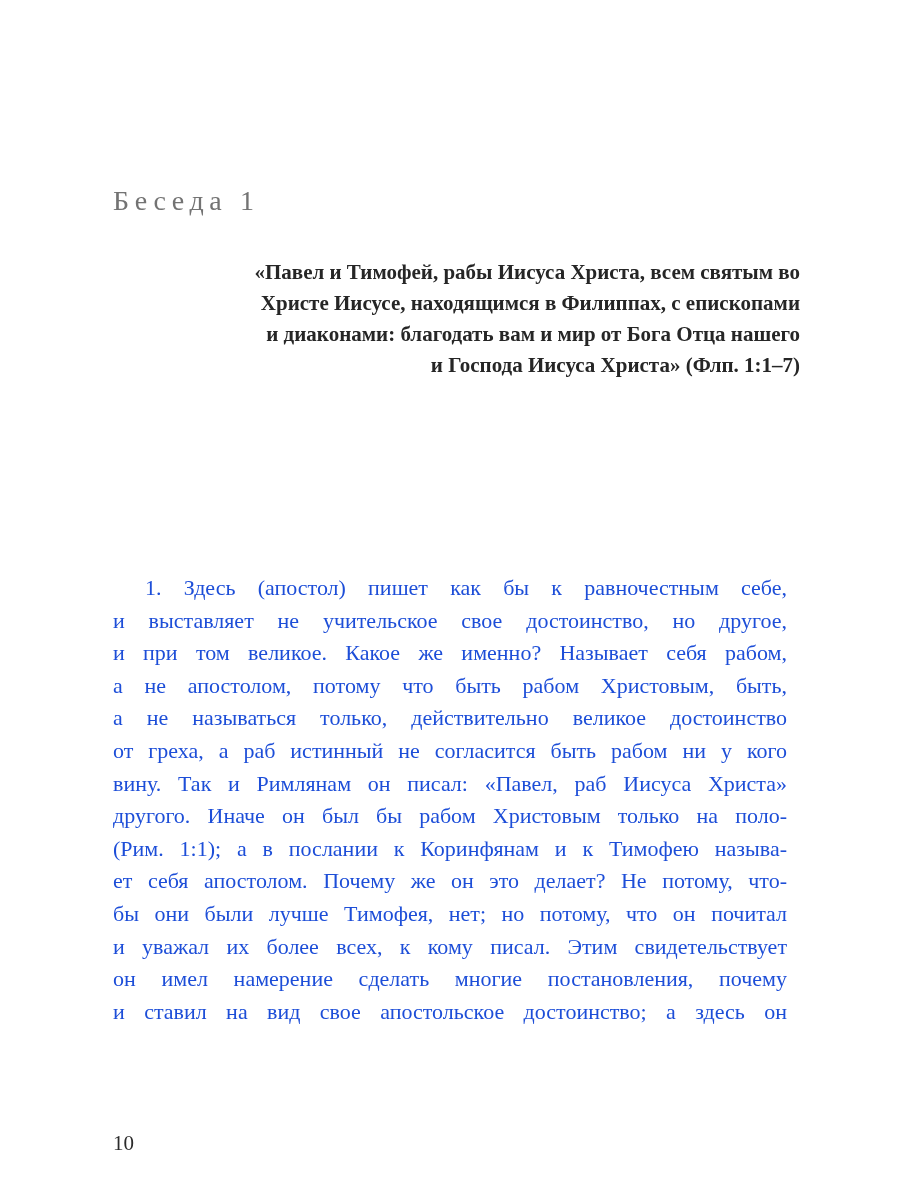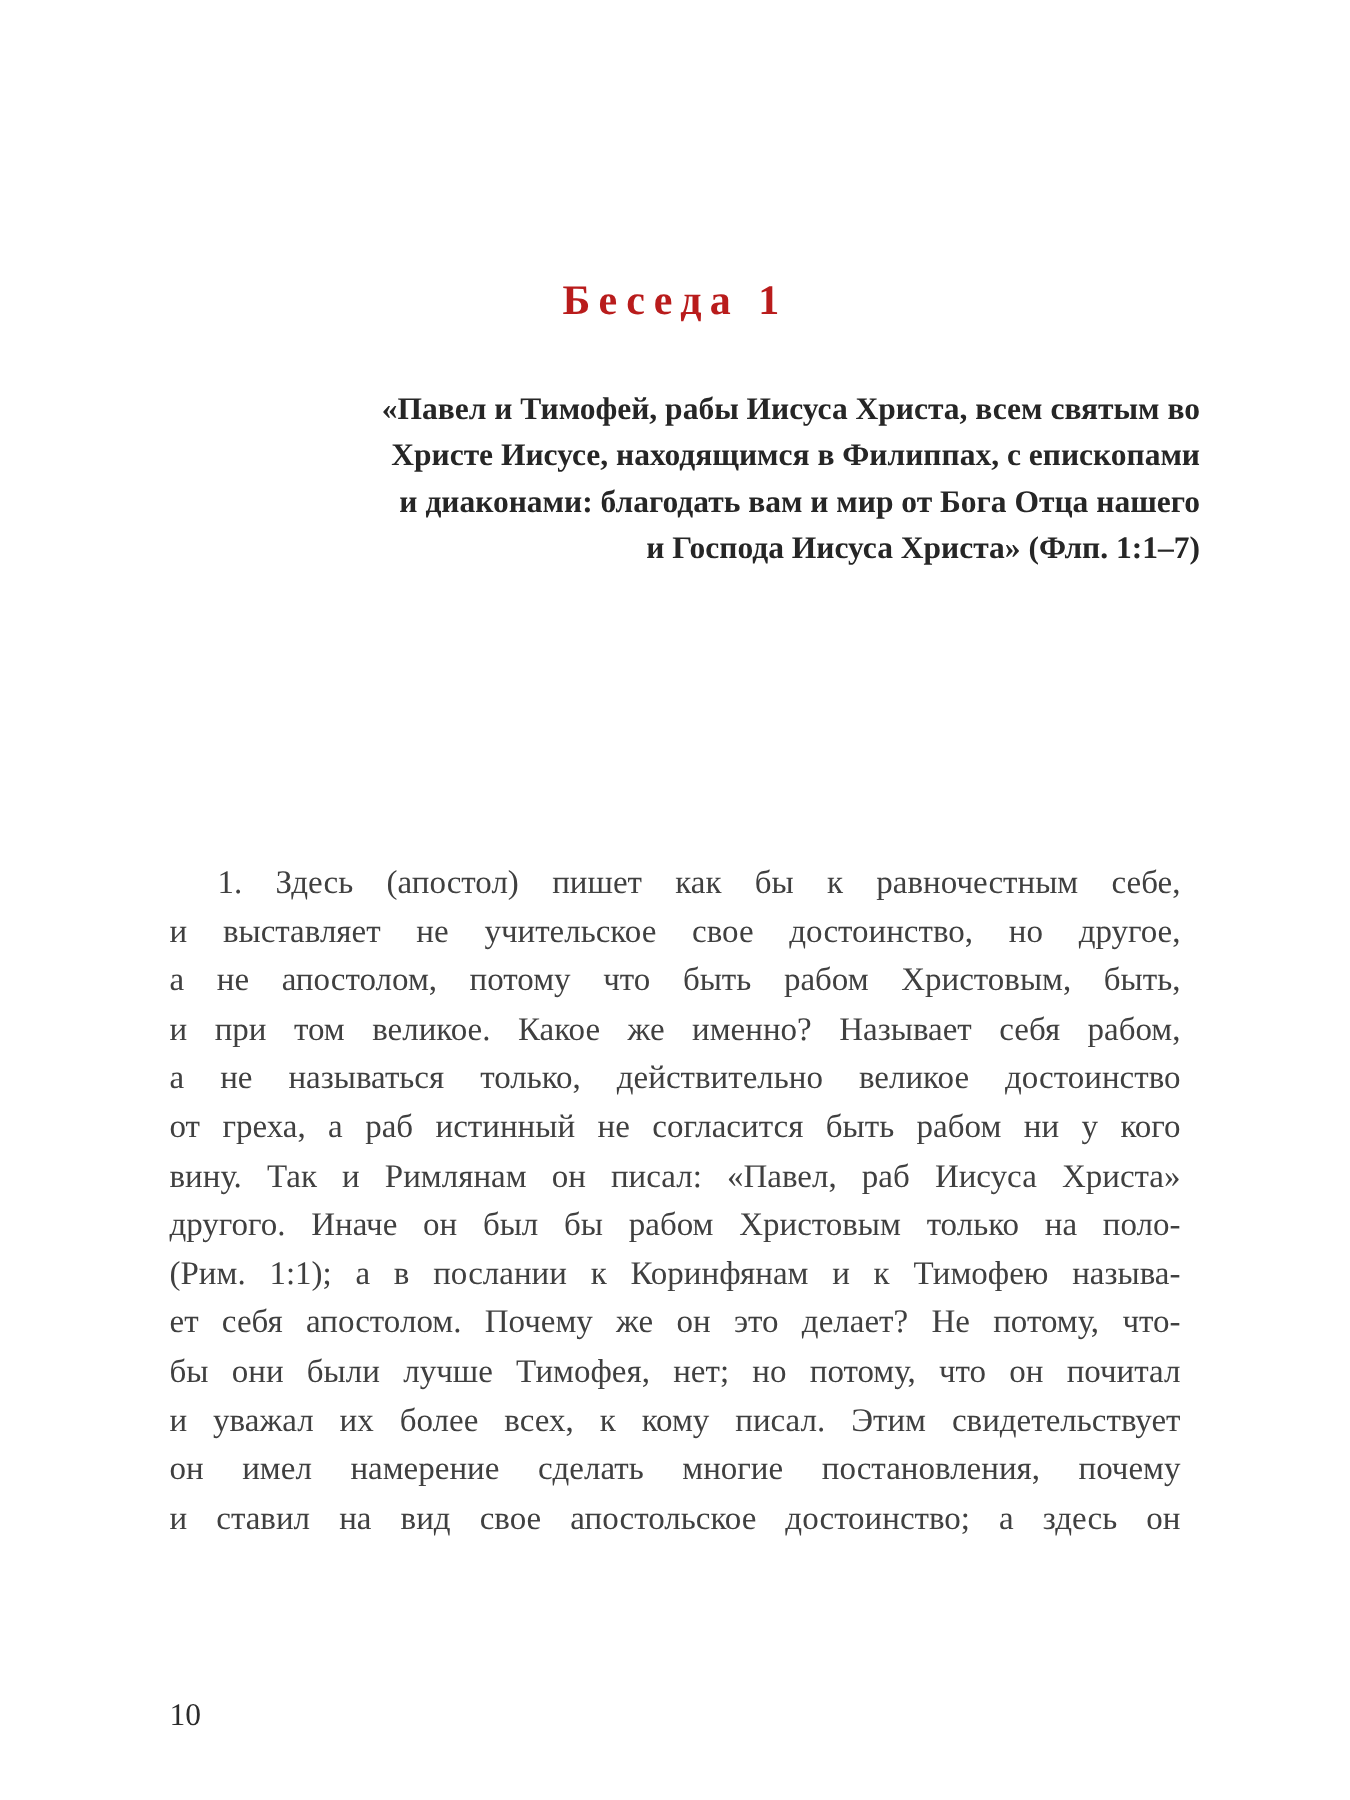--- a/index.html
+++ b/index.html
@@ -14,25 +14,25 @@
     background: #ffffff;
     font-family: "Liberation Serif", "DejaVu Serif", serif;
     color: #2b2b2b;
     overflow: hidden;
   }
   .chapter-title {
     position: absolute;
     left: 113px;
     top: 185px;
     width: 674px;
-    text-align: center;
+    text-align: left;
     font-size: 28px;
-    font-weight: bold;
+    font-weight: normal;
     letter-spacing: 0.2em;
-    color: #b91c1c;
+    color: #737373;
     white-space: nowrap;
   }
   .epigraph {
     position: absolute;
     left: 100px;
     top: 257px;
     width: 700px;
     font-size: 21px;
     font-weight: bold;
     line-height: 31px;
@@ -42,21 +42,21 @@
   .epigraph .epigraph-line {
     white-space: nowrap;
   }
   .body-text {
     position: absolute;
     left: 113px;
     top: 572px;
     width: 674px;
     font-size: 22px;
     line-height: 32.6px;
-    color: #404040;
+    color: #1d4ed8;
   }
   .body-text .body-line {
     text-align: justify;
     text-align-last: justify;
     -moz-text-align-last: justify;
     white-space: normal;
     height: 32.6px;
     overflow: visible;
   }
   .body-text .body-line.first {
@@ -81,22 +81,22 @@
   <div class="epigraph">
     <div class="epigraph-line">«Павел и Тимофей, рабы Иисуса Христа, всем святым во</div>
     <div class="epigraph-line">Христе Иисусе, находящимся в Филиппах, с епископами</div>
     <div class="epigraph-line">и диаконами: благодать вам и мир от Бога Отца нашего</div>
     <div class="epigraph-line">и Господа Иисуса Христа» (Флп. 1:1–7)</div>
   </div>
 
   <div class="body-text">
     <div class="body-line first">1. Здесь (апостол) пишет как бы к равночестным себе,</div>
     <div class="body-line">и выставляет не учительское свое достоинство, но другое,</div>
+    <div class="body-line">и при том великое. Какое же именно? Называет себя рабом,</div>
     <div class="body-line">а не апостолом, потому что быть рабом Христовым, быть,</div>
-    <div class="body-line">и при том великое. Какое же именно? Называет себя рабом,</div>
     <div class="body-line">а не называться только, действительно великое достоинство</div>
     <div class="body-line">от греха, а раб истинный не согласится быть рабом ни у кого</div>
     <div class="body-line">вину. Так и Римлянам он писал: «Павел, раб Иисуса Христа»</div>
     <div class="body-line">другого. Иначе он был бы рабом Христовым только на поло-</div>
     <div class="body-line">(Рим. 1:1); а в послании к Коринфянам и к Тимофею называ-</div>
     <div class="body-line">ет себя апостолом. Почему же он это делает? Не потому, что-</div>
     <div class="body-line">бы они были лучше Тимофея, нет; но потому, что он почитал</div>
     <div class="body-line">и уважал их более всех, к кому писал. Этим свидетельствует</div>
     <div class="body-line">он имел намерение сделать многие постановления, почему</div>
     <div class="body-line">и ставил на вид свое апостольское достоинство; а здесь он</div>

